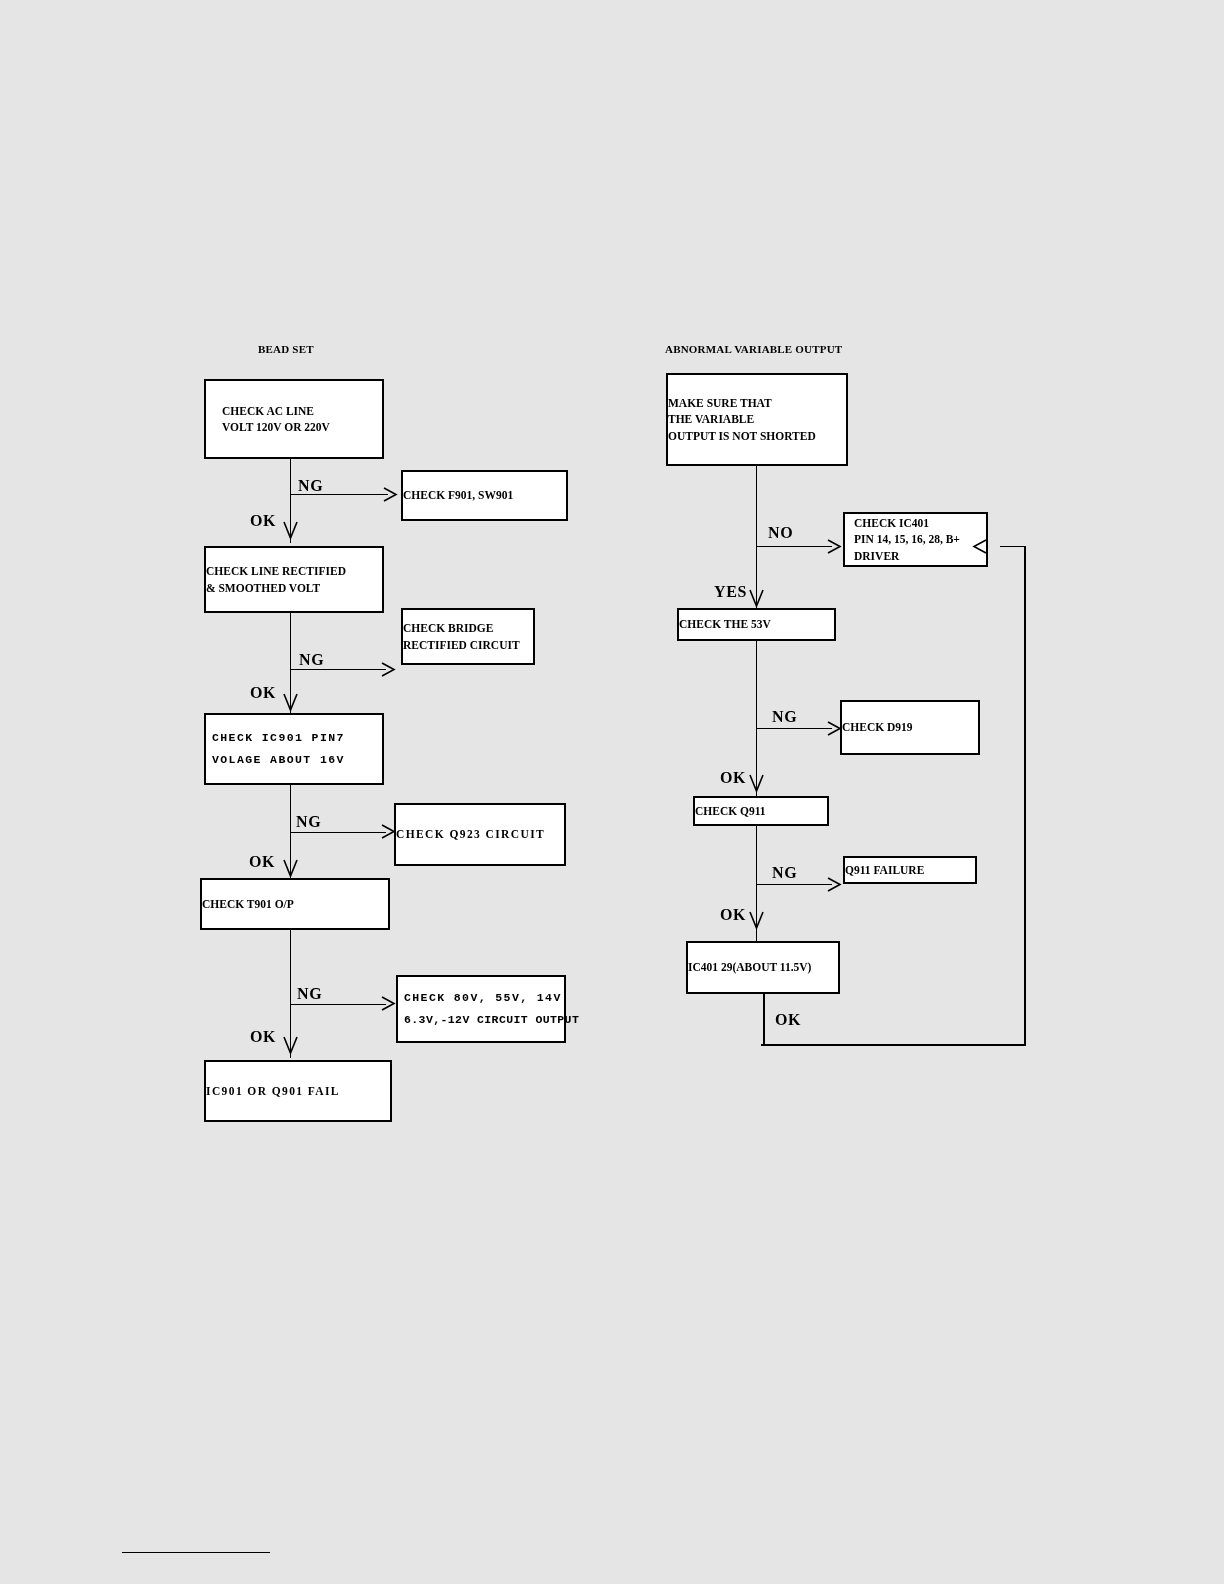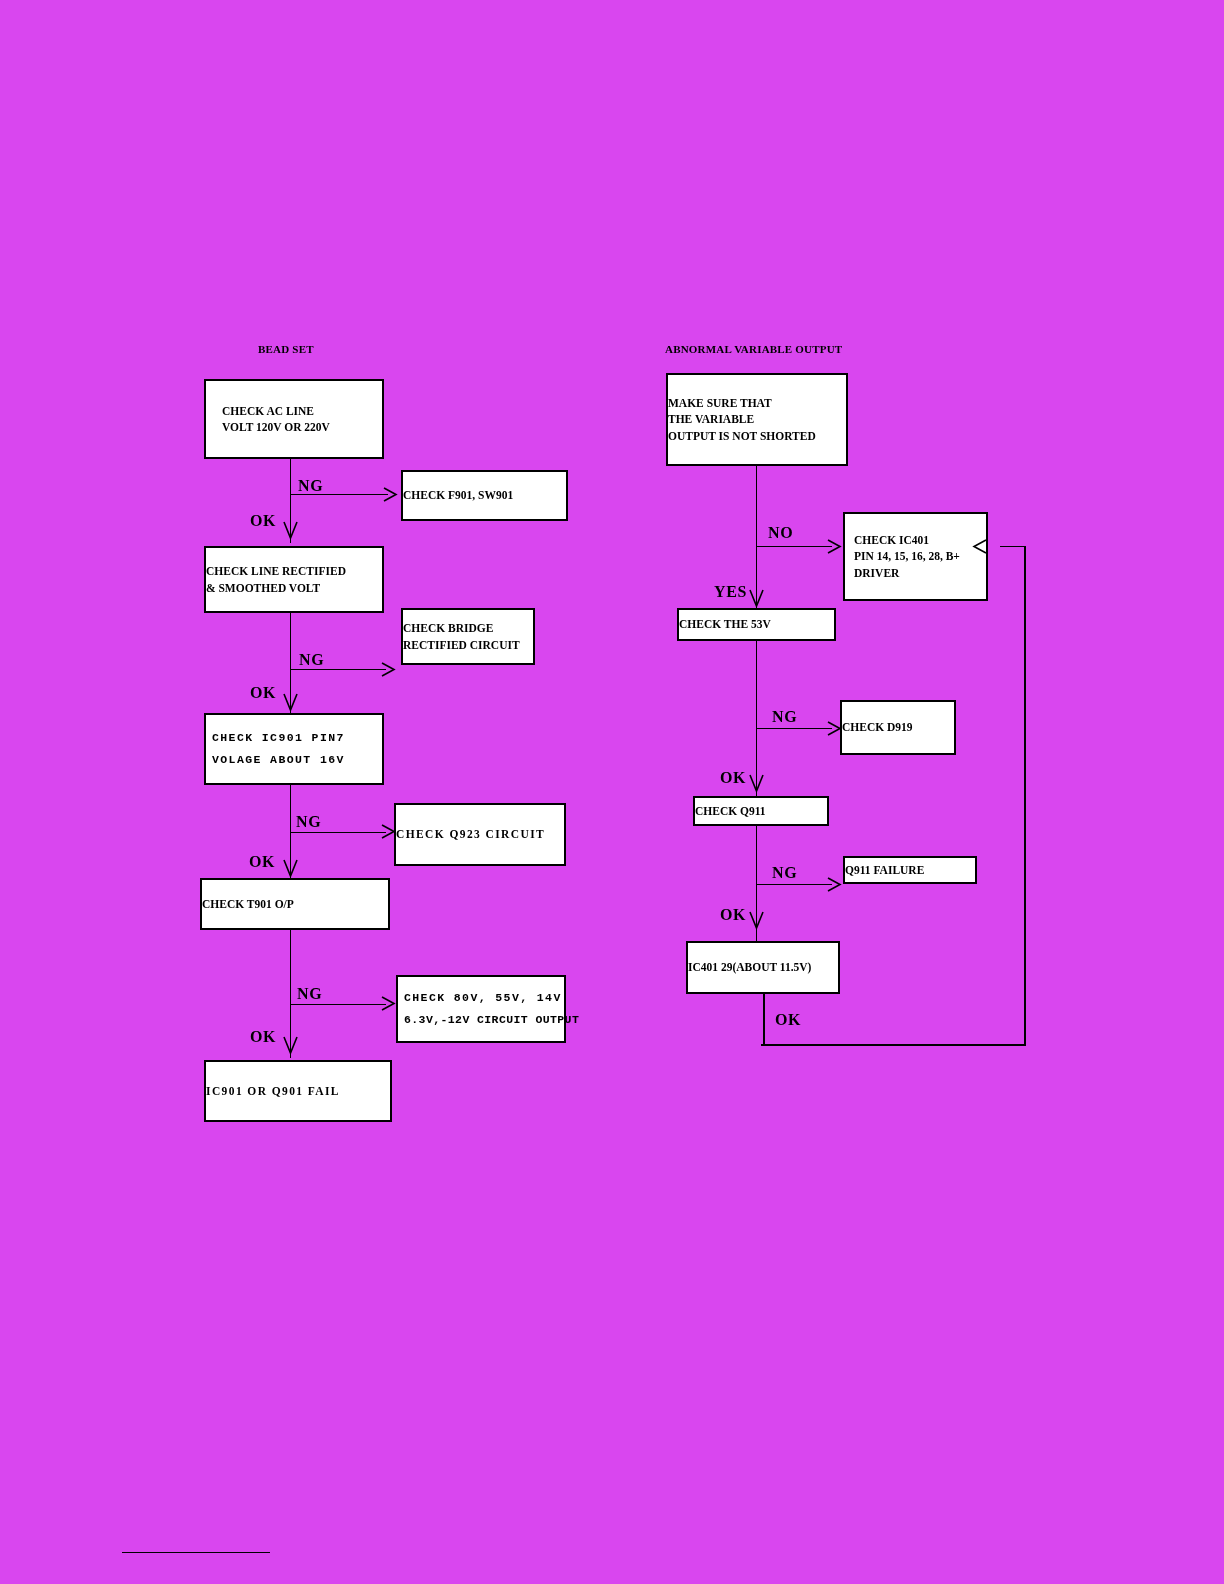--- a/index.html
+++ b/index.html
@@ -9,21 +9,21 @@
     background: #ffffff;
   }
   body {
     font-family: "Liberation Serif", serif;
     color: #000000;
   }
   #page {
     position: relative;
     width: 1224px;
     height: 1584px;
-    background: #d946ef;
+    background: #e5e5e5;
     overflow: hidden;
   }
   .chart-title {
     position: absolute;
     font-family: "Liberation Serif", serif;
     font-weight: bold;
     font-size: 11px;
     letter-spacing: 0.2px;
     white-space: nowrap;
     color: #000;
@@ -214,21 +214,21 @@
       </svg>
   </div>
   <div class="edge-label" style="left:768px; top:524px;">NO</div>
   <div class="edge-label" style="left:714px; top:583px;">YES</div>
   <div class="arrow" style="left:749px; top:588px;">
     <svg width="16" height="22" viewBox="0 0 16 22">
         <path d="M1,2 L7.5,18 L14,2" fill="none" stroke="#000" stroke-width="1.6"></path>
       </svg>
   </div>
 
-  <div class="node pad-l2" style="left:843px; top:512px; width:145px; height:89px;">
+  <div class="node pad-l2" style="left:843px; top:512px; width:145px; height:55px;">
     <div class="line">CHECK IC401</div>
     <div class="line">PIN 14, 15, 16, 28, B+</div>
     <div class="line">DRIVER</div>
   </div>
 
   <div class="arrow" style="left:988px; top:539px; transform:scaleX(-1);">
     <svg width="20" height="16" viewBox="0 0 20 16">
         <path d="M2,1 L14,7.5 L2,14" fill="none" stroke="#000" stroke-width="1.6"></path>
       </svg>
   </div>
@@ -245,21 +245,21 @@
       </svg>
   </div>
   <div class="edge-label" style="left:772px; top:708px;">NG</div>
   <div class="edge-label" style="left:720px; top:769px;">OK</div>
   <div class="arrow" style="left:749px; top:773px;">
     <svg width="16" height="22" viewBox="0 0 16 22">
         <path d="M1,2 L7.5,18 L14,2" fill="none" stroke="#000" stroke-width="1.6"></path>
       </svg>
   </div>
 
-  <div class="node pad-l" style="left:840px; top:700px; width:116px; height:55px;">
+  <div class="node pad-l" style="left:840px; top:700px; width:140px; height:55px;">
     <div class="line">CHECK D919</div>
   </div>
 
   <div class="node pad-l" style="left:693px; top:796px; width:136px; height:30px;">
     <div class="line">CHECK Q911</div>
   </div>
 
   <div class="vline" style="left:756px; top:826px; height:120px;"></div>
   <div class="hline" style="left:756px; top:884px; width:76px;"></div>
   <div class="arrow" style="left:826px; top:877px;">

